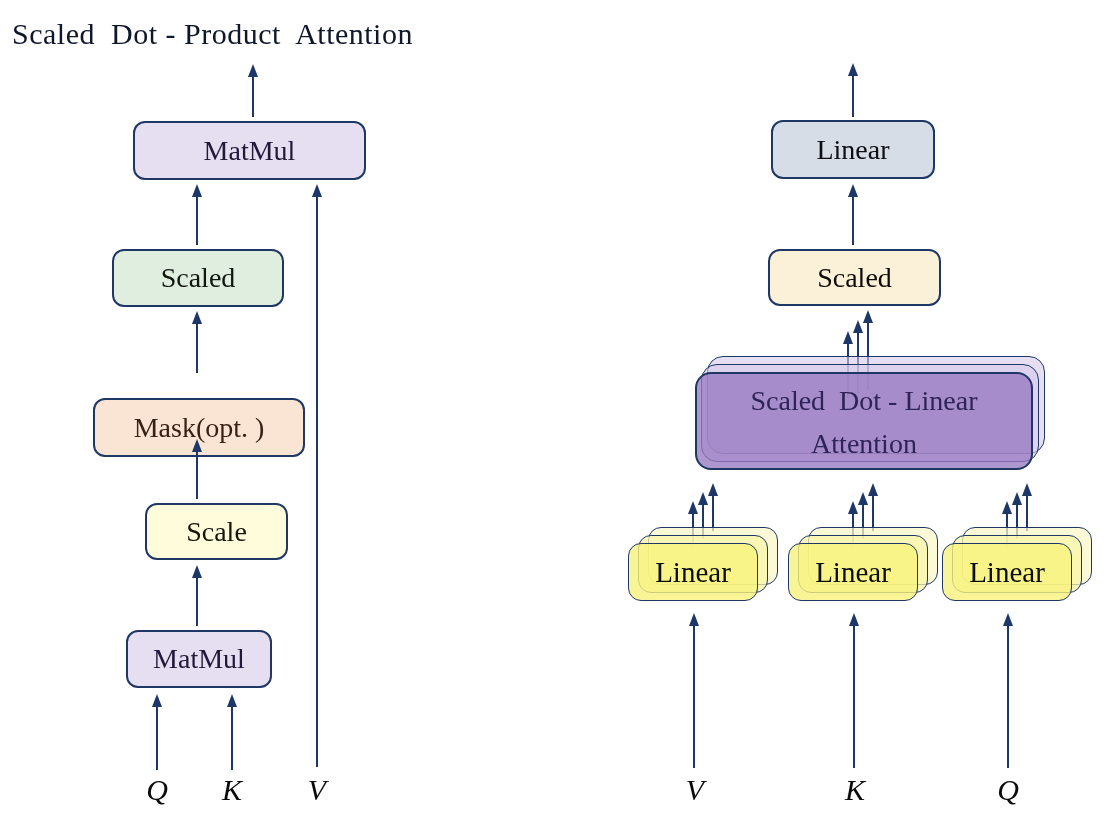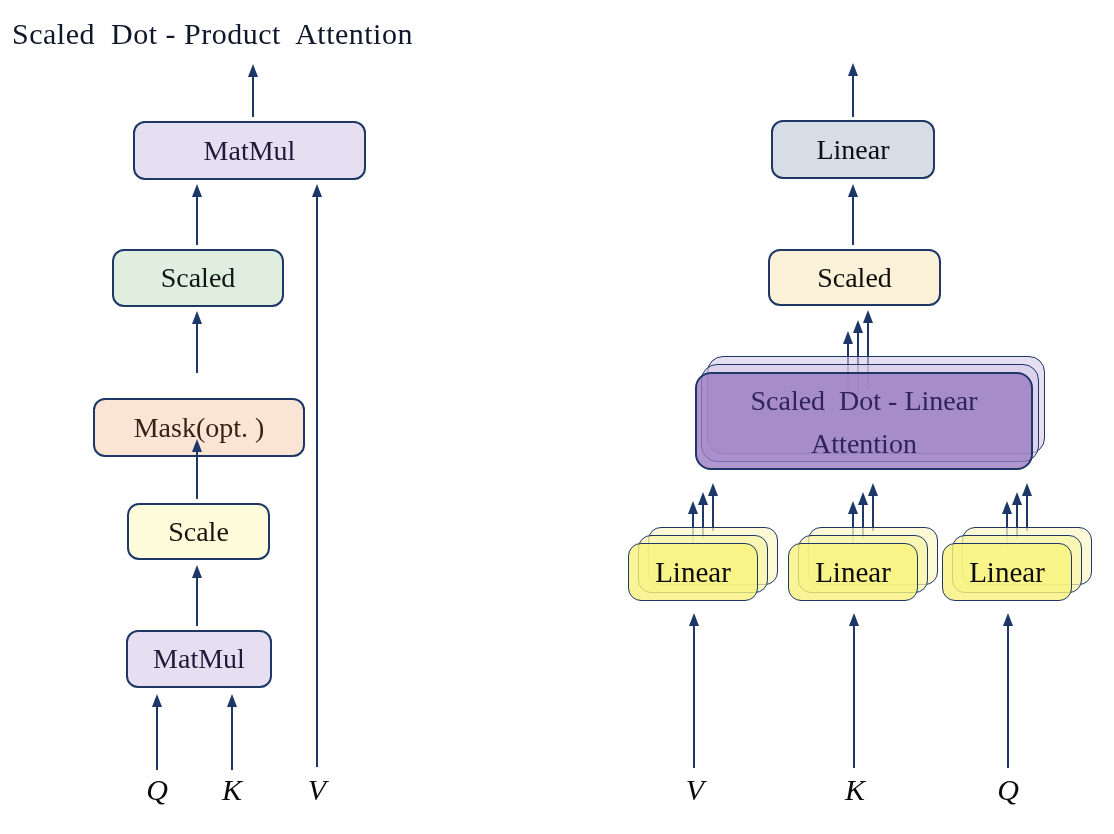--- a/index.html
+++ b/index.html
@@ -63,21 +63,21 @@
     <div class="vline" style="left:195.7px;top:323px;height:50px;"></div>
   </div>
 
   <div class="box" style="left:93px;top:377px;width:212px;height:59px;background:#FAE5D4;color:#392016;margin-top:21px;">Mask(opt. )</div>
 
   <div>
     <div class="ahead" style="left:191.5px;top:439px;"></div>
     <div class="vline" style="left:195.7px;top:451px;height:48px;"></div>
   </div>
 
-  <div class="box" style="left:127px;top:503px;width:143px;height:57px;background:#FEFCDB;color:#15150a;">Scale</div>
+  <div class="box" style="left:145px;top:503px;width:143px;height:57px;background:#FEFCDB;color:#15150a;">Scale</div>
 
   <div>
     <div class="ahead" style="left:191.5px;top:565px;"></div>
     <div class="vline" style="left:195.7px;top:577px;height:49px;"></div>
   </div>
 
   <div class="box" style="left:126px;top:630px;width:146px;height:58px;background:#E6DFF1;color:#241839;">MatMul</div>
 
   <div>
     <div class="ahead" style="left:151.5px;top:694px;"></div>

